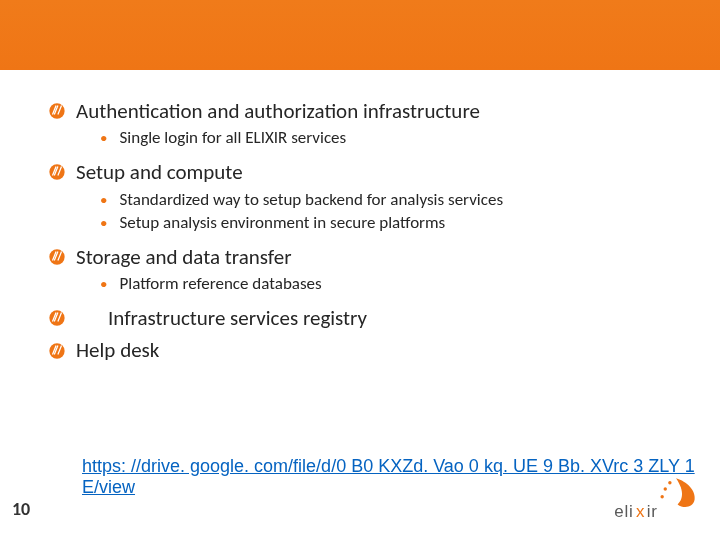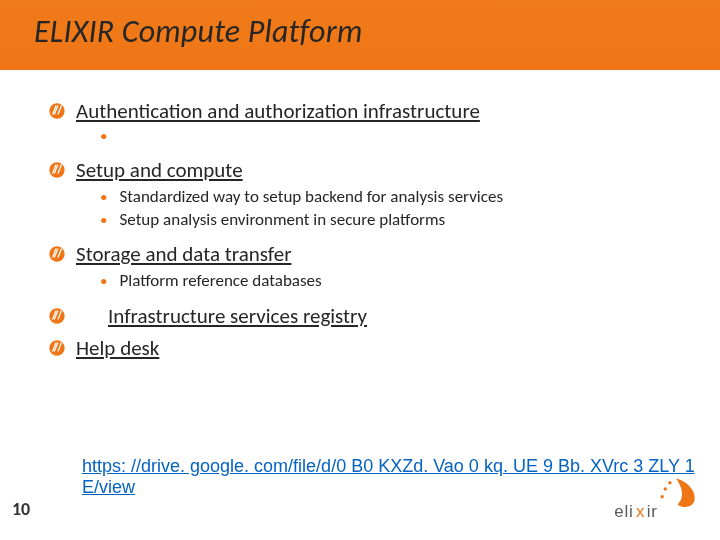--- a/index.html
+++ b/index.html
@@ -35,21 +35,20 @@
     margin-bottom: 3px;
   }
   .bullet-icon {
     width: 18px; height: 18px;
     margin-right: 10px;
     flex-shrink: 0;
   }
   .bullet-text {
     font-size: 21px;
     line-height: 1.25;
-    text-decoration: underline;
   }
   .sub-list {
     margin: 2px 0 10px 52px;
   }
   .sub-row {
     display: flex;
     align-items: baseline;
     margin-bottom: 1px;
   }
   .sub-dot {
@@ -86,34 +85,34 @@
     width: 96px;
     height: 54px;
   }
 </style>
 </head>
 <body>
 
 <div class="slide">
 
   <div class="title-banner"></div>
-  <div class="title">ELIXIR Compute Platform</div>
 
   <div class="content">
 
     <div class="bullet-row">
       <svg class="bullet-icon" viewBox="0 0 20 20">
         <circle cx="10" cy="10" r="8.5" fill="#ef7515"></circle>
         <path d="M5 14 L9 4 M7 14 L11 4 M11 14 L15 4" stroke="#fff" stroke-width="1.4" fill="none"></path>
       </svg>
       <span class="bullet-text">Authentication and authorization infrastructure</span>
     </div>
     <div class="sub-list">
       <div class="sub-row">
         <span class="sub-dot">•</span>
+        <span class="sub-text">Single login for all ELIXIR services</span>
       </div>
     </div>
 
     <div class="bullet-row">
       <svg class="bullet-icon" viewBox="0 0 20 20">
         <circle cx="10" cy="10" r="8.5" fill="#ef7515"></circle>
         <path d="M5 14 L9 4 M7 14 L11 4 M11 14 L15 4" stroke="#fff" stroke-width="1.4" fill="none"></path>
       </svg>
       <span class="bullet-text">Setup and compute</span>
     </div>

